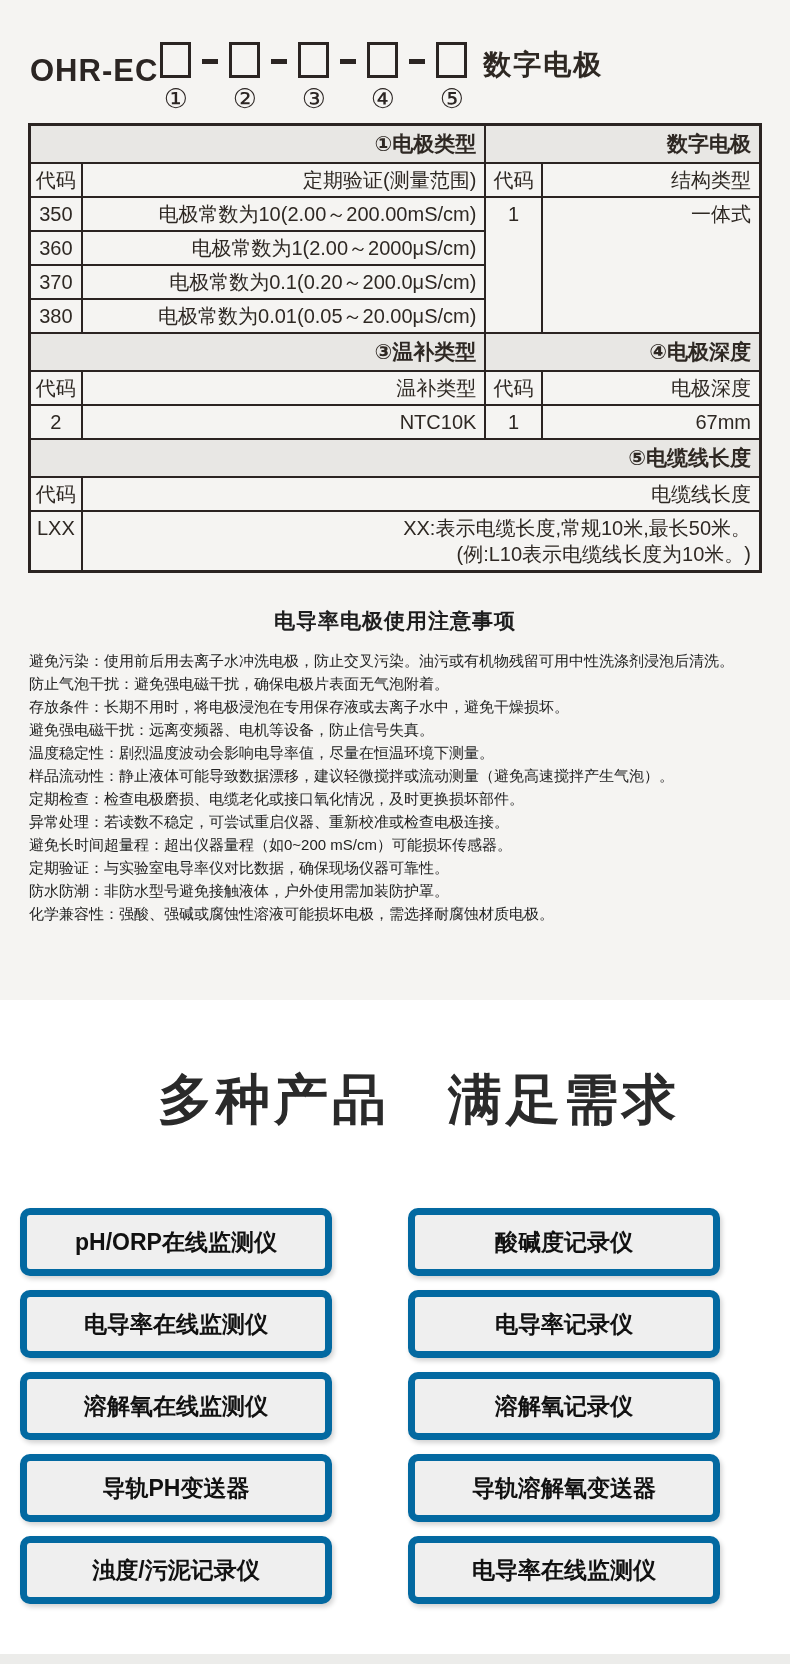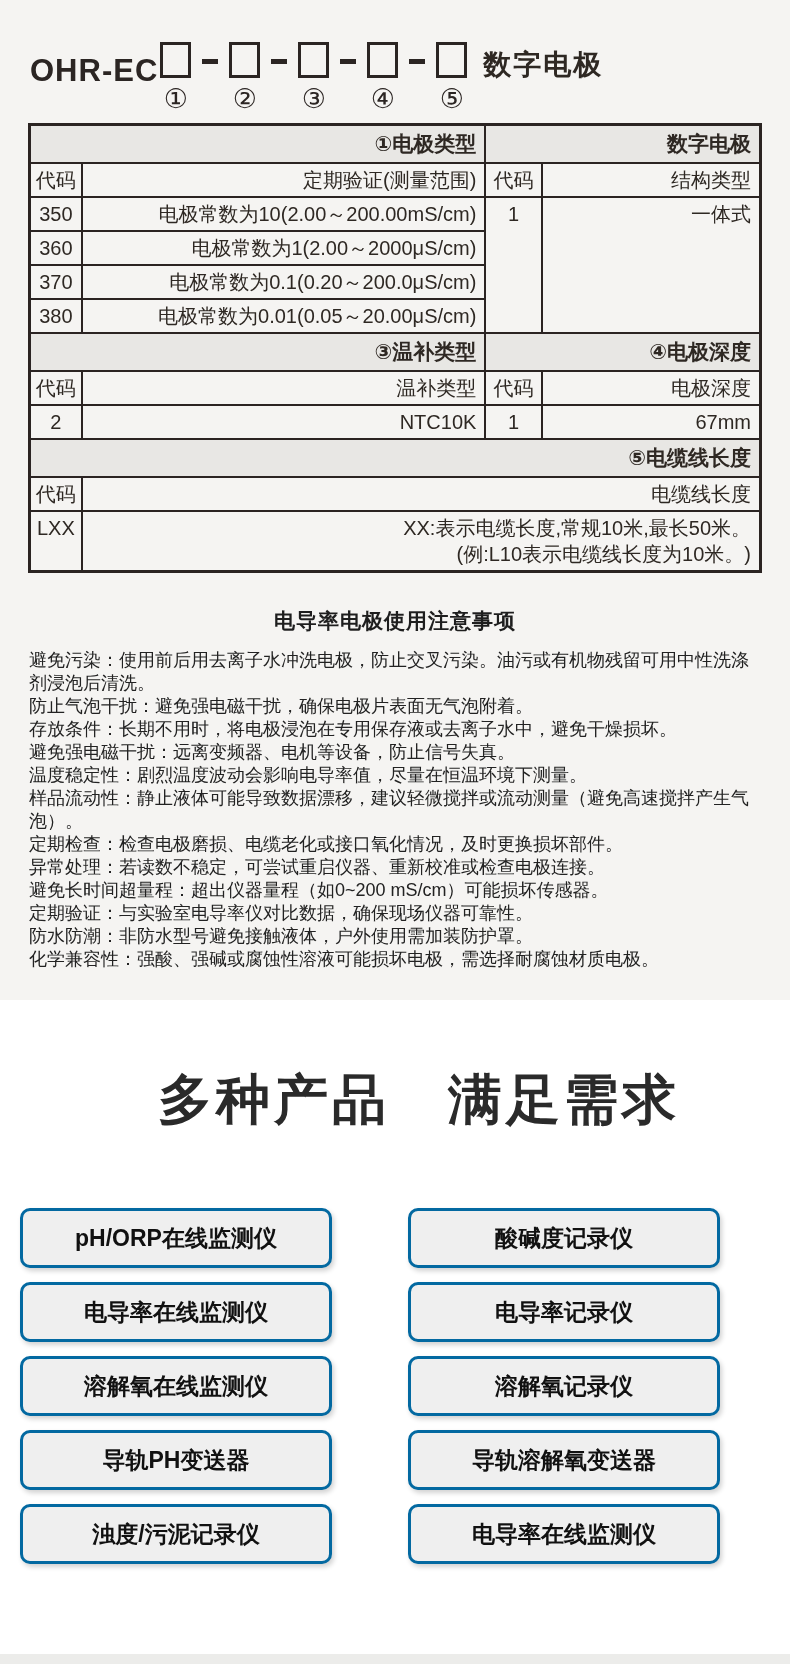--- a/index.html
+++ b/index.html
@@ -21,28 +21,28 @@
   table.sel{border-collapse:collapse;margin:8px 0 0 28px;width:734px;table-layout:fixed;
     border:3px solid #2b2422;}
   table.sel td{border:2px solid #2b2422;padding:3px 8px;font-size:20px;line-height:26px;color:#2e2823;text-align:right;}
   table.sel td.sec-h{background:#e8e7e4;font-weight:700;font-size:21px;padding:5px 8px;}
   table.sel td.code{text-align:center;padding-left:2px;padding-right:2px;}
   table.sel td.vtop{vertical-align:top;}
   .c1{width:52px;} .c2{width:402px;} .c3{width:56px;} .c4{width:218px;}
   
   .notes-title{text-align:center;font-size:21px;font-weight:700;margin-top:34px;letter-spacing:1px;color:#1e1e1e;}
   .notes{margin:14px 28px 0 29px;}
-  .note-item{font-size:18px;line-height:23px;color:#222222;}
+  .note-item{font-size:15px;line-height:23px;color:#222222;}
   
   .bottom-section{background:#ffffff;height:664px;position:relative;box-sizing:border-box;}
   .big-heading{text-align:center;font-size:54px;font-weight:900;letter-spacing:4px;color:#2a2a2a;
     padding-top:66px;line-height:66px;padding-left:48px;}
   .product-grid{display:grid;grid-template-columns:312px 312px;column-gap:76px;row-gap:14px;
     padding-left:20px;margin-top:76px;}
-  .product-btn{height:54px;background:#efefef;border:3px solid #0369a1;border-radius:10px;
+  .product-btn{height:54px;background:#efefef;border:7px solid #0369a1;border-radius:10px;
     box-shadow:2px 3px 5px rgba(0,0,0,0.18);display:flex;align-items:center;justify-content:center;
     font-size:23px;font-weight:600;color:#111111;cursor:pointer;}
   .footer-strip{position:absolute;left:0;bottom:0;width:790px;height:10px;background:#ececea;}
 </style>
 </head>
 <body>
 
 <div class="top-section">
 
   <div class="model-line">

